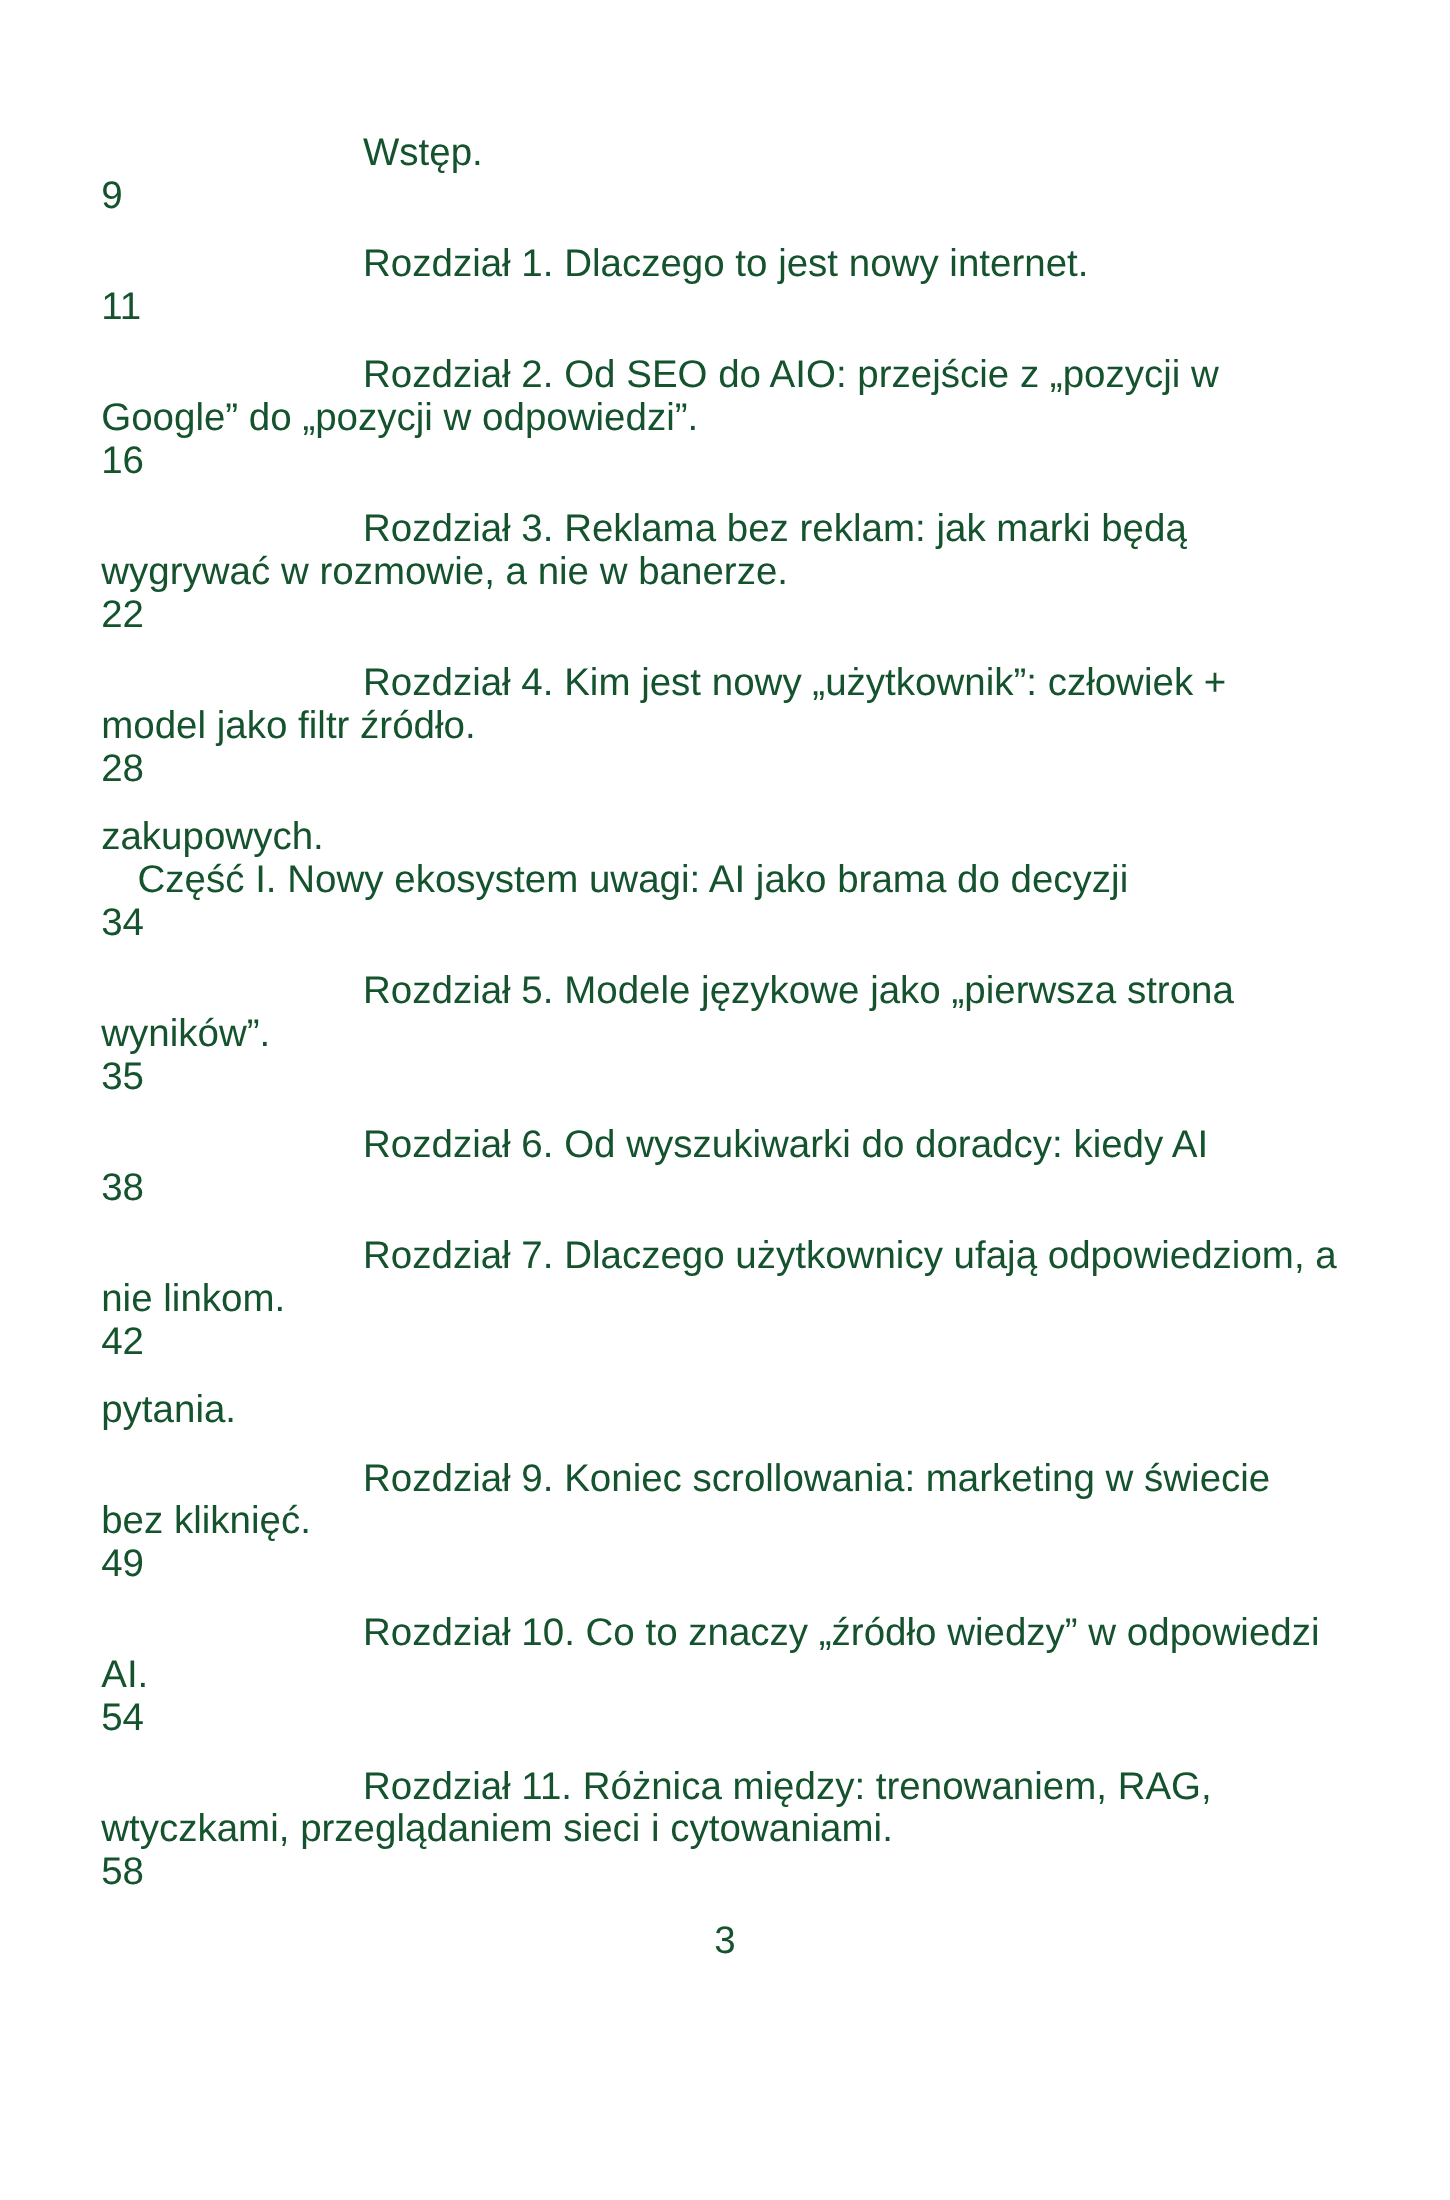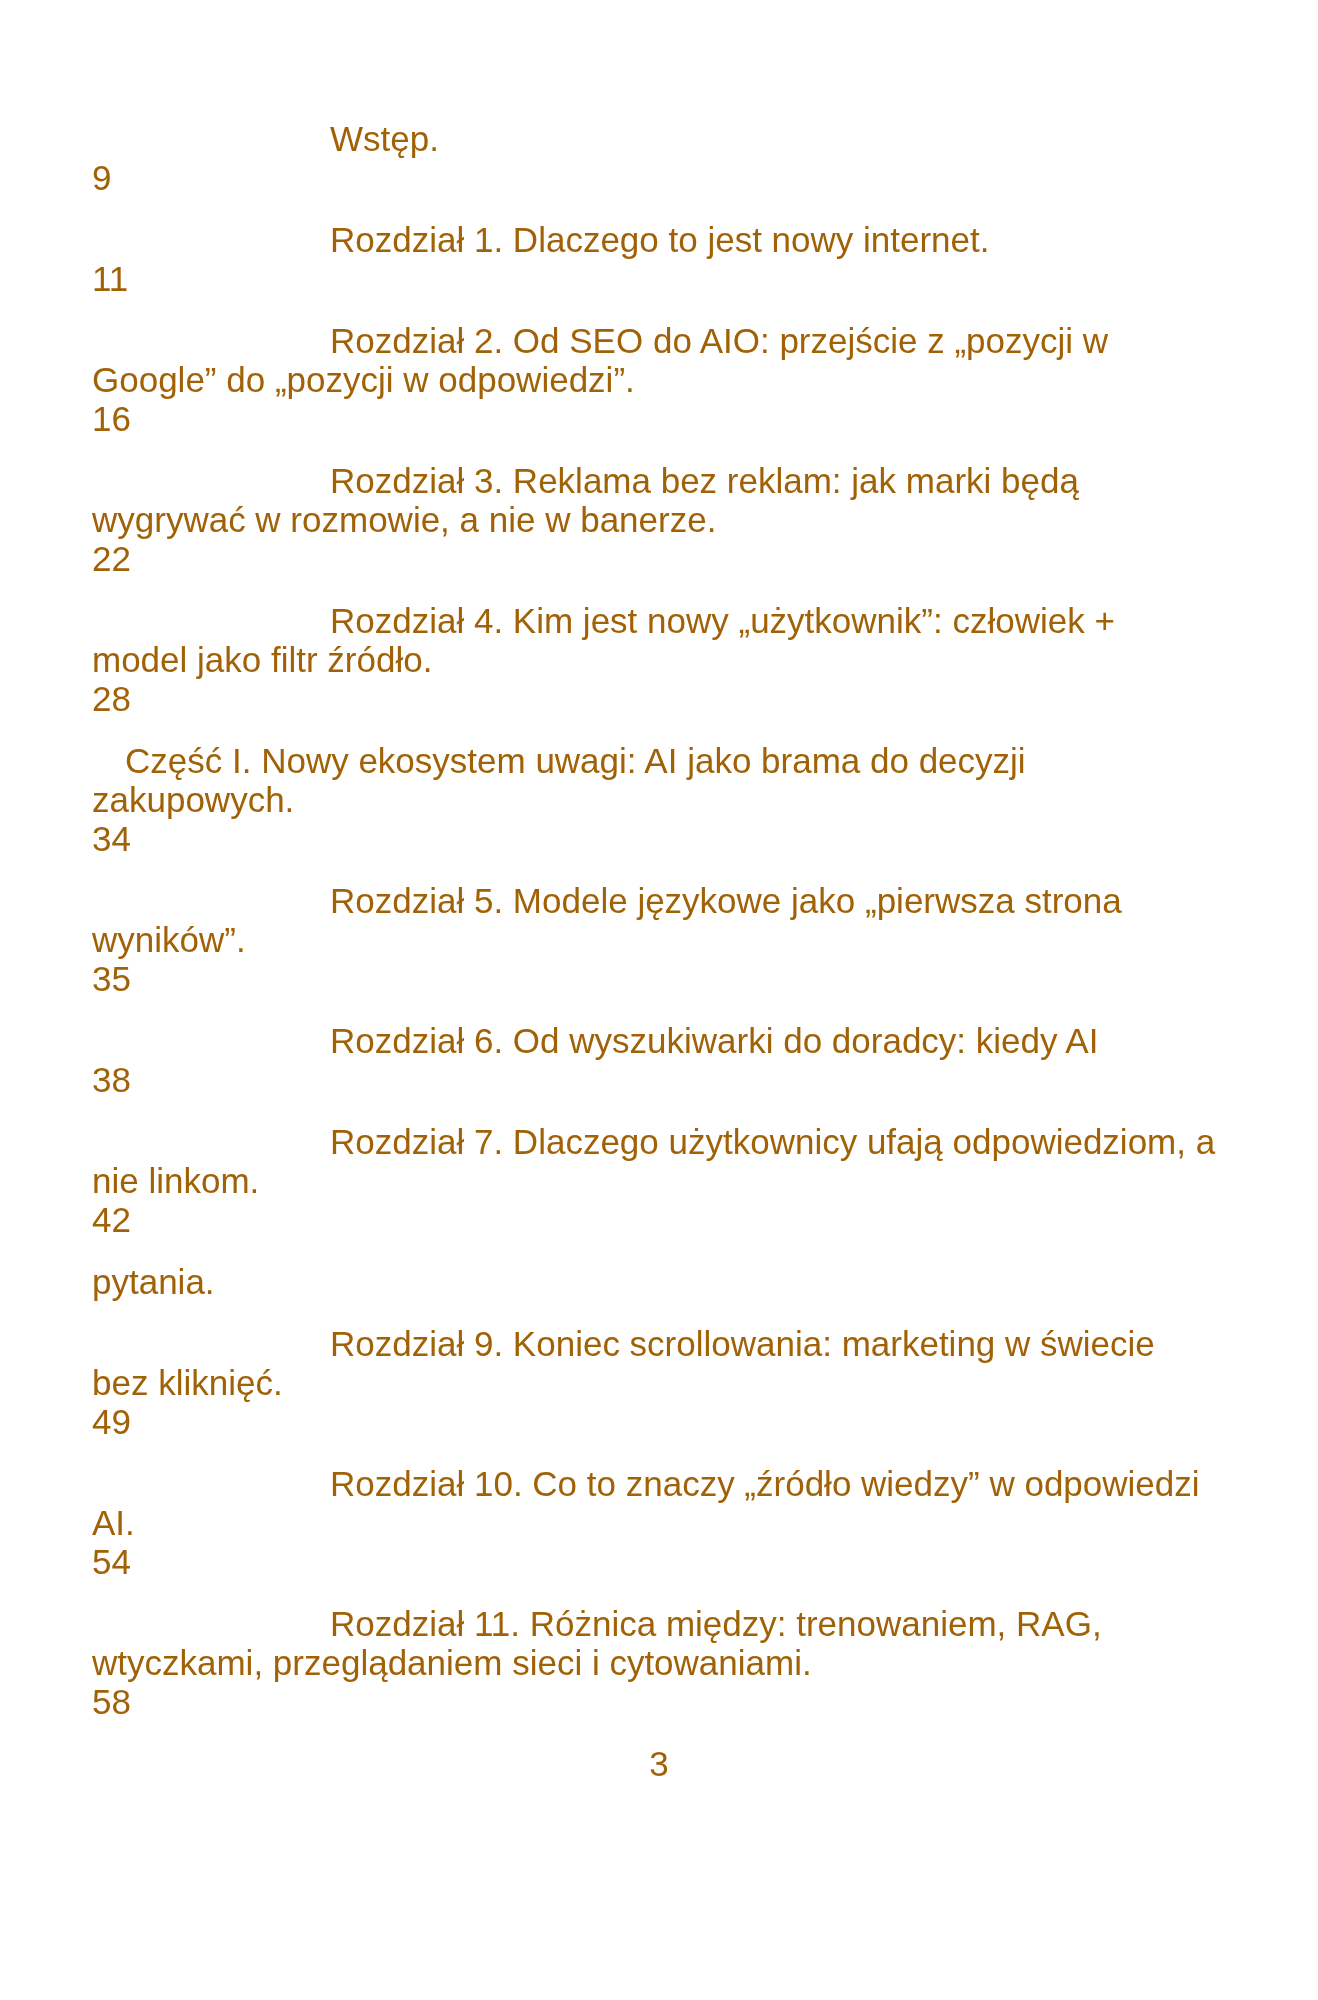--- a/index.html
+++ b/index.html
@@ -7,21 +7,21 @@
     padding: 0;
     background: #ffffff;
   }
   .page {
     position: relative;
     width: 1318px;
     height: 2000px;
     box-sizing: border-box;
     padding: 119px 92px 0 92px;
     background: #ffffff;
-    color: #a16207;
+    color: #14532d;
     font-family: "Liberation Sans", sans-serif;
     font-size: 35px;
     line-height: 39px;
     overflow: hidden;
   }
   .entry {
     margin: 0 0 23px 0;
   }
   .line {
     white-space: pre;
@@ -59,22 +59,22 @@
         <div class="line first">Rozdział 3. Reklama bez reklam: jak marki będą</div>
         <div class="line">wygrywać w rozmowie, a nie w banerze.</div>
         <div class="line pagenum">22</div>
       </div>
       <div class="entry chapter">
         <div class="line first">Rozdział 4. Kim jest nowy „użytkownik”: człowiek +</div>
         <div class="line">model jako filtr źródło.</div>
         <div class="line pagenum">28</div>
       </div>
       <div class="entry part">
+        <div class="line">zakupowych.</div>
         <div class="line first">Część I. Nowy ekosystem uwagi: AI jako brama do decyzji</div>
-        <div class="line">zakupowych.</div>
         <div class="line pagenum">34</div>
       </div>
       <div class="entry chapter">
         <div class="line first">Rozdział 5. Modele językowe jako „pierwsza strona</div>
         <div class="line">wyników”.</div>
         <div class="line pagenum">35</div>
       </div>
       <div class="entry chapter">
         <div class="line first">Rozdział 6. Od wyszukiwarki do doradcy: kiedy AI</div>
         <div class="line pagenum">38</div>

